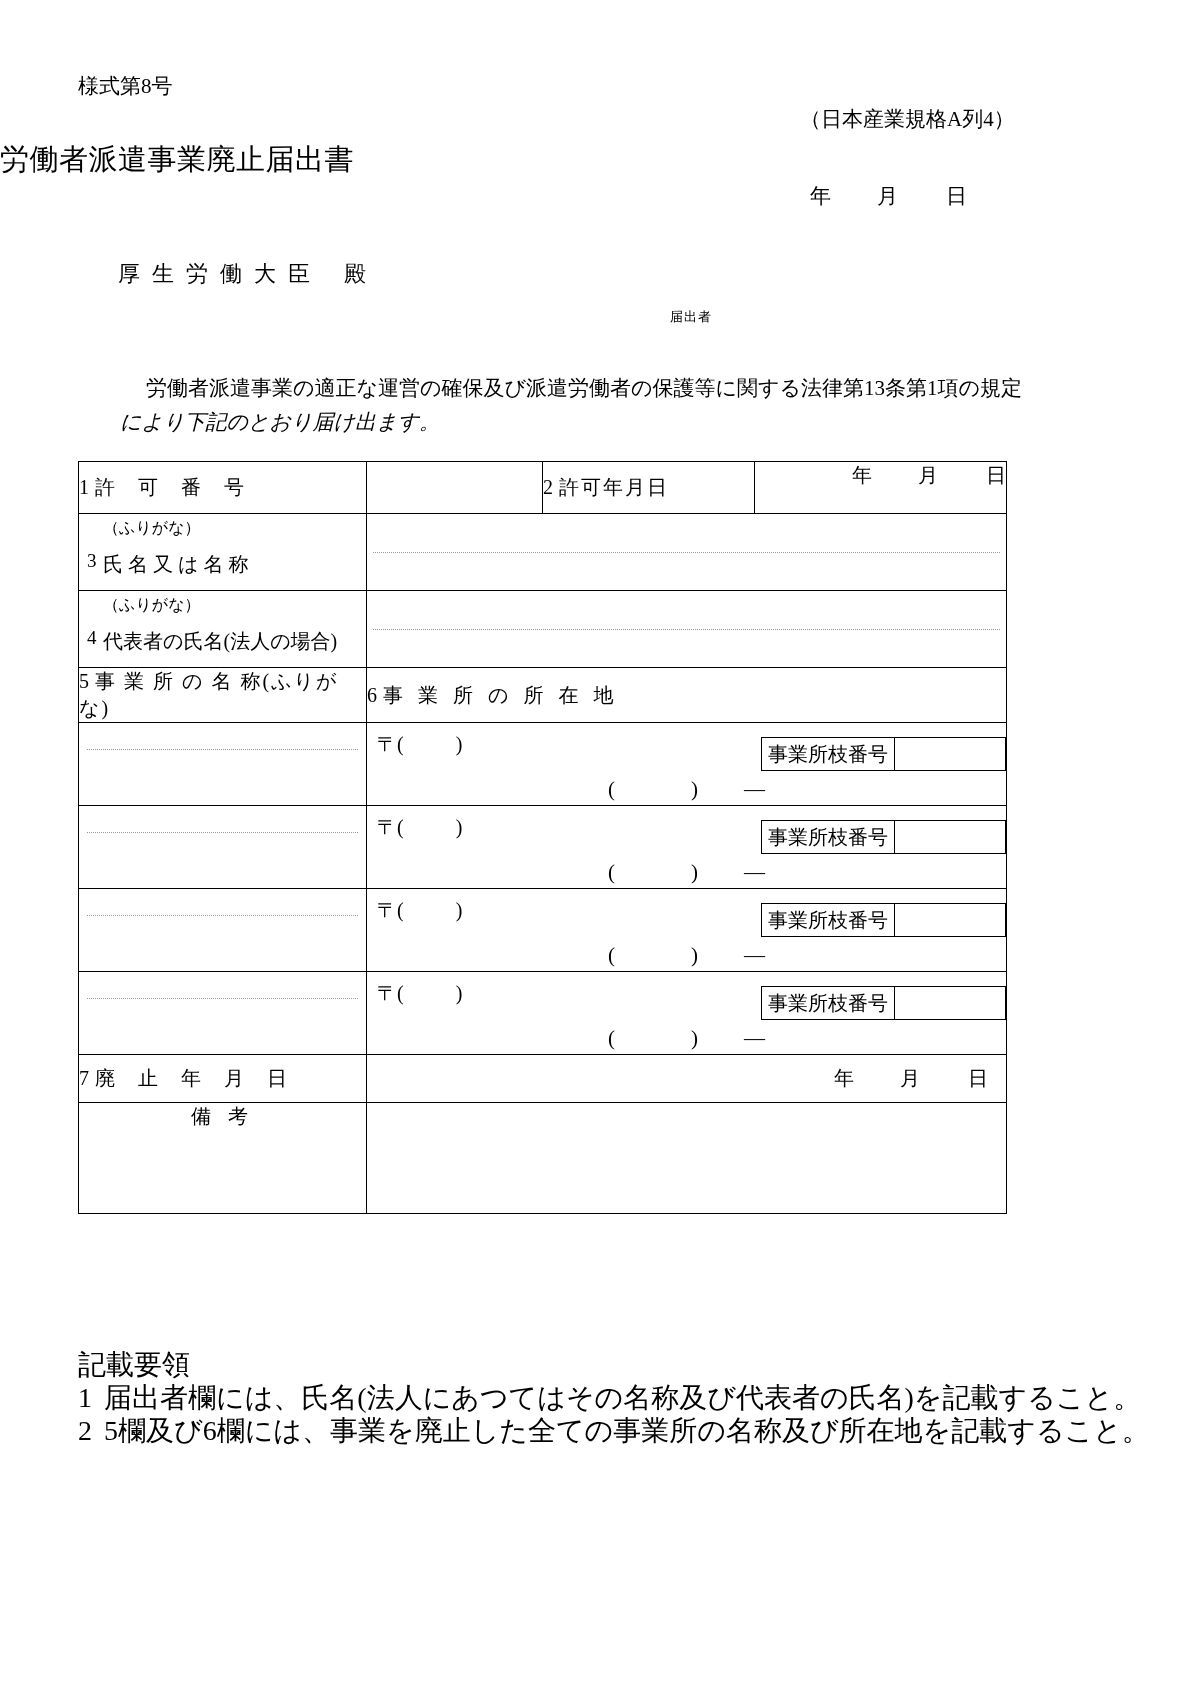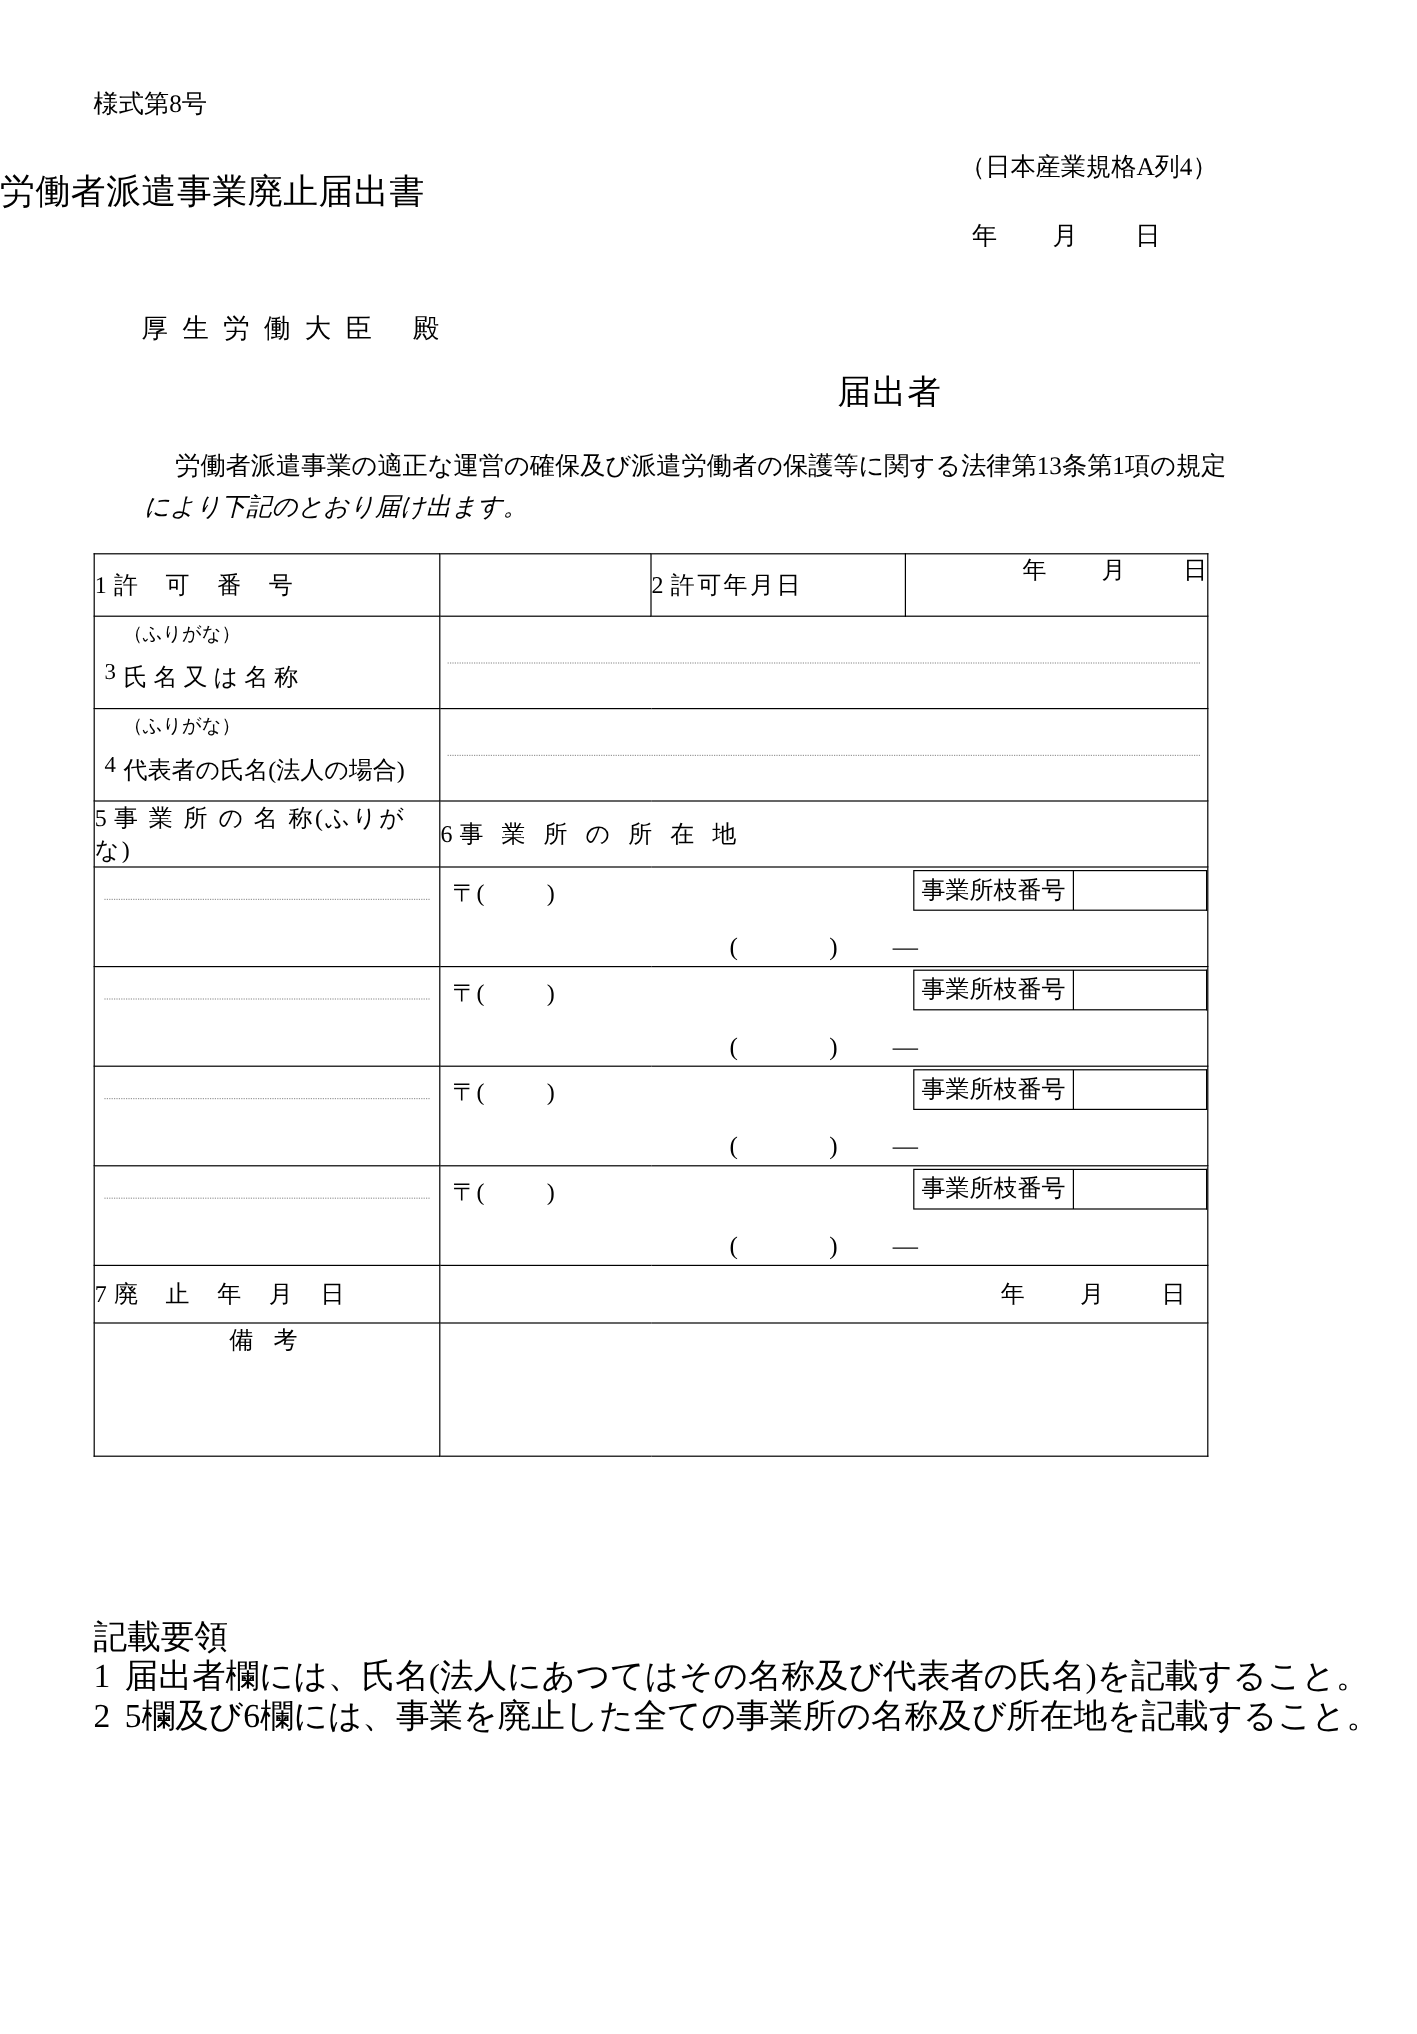--- a/index.html
+++ b/index.html
@@ -31,21 +31,20 @@
     letter-spacing: 0px;
     white-space: nowrap;
   }
   .jis-note {
     position: absolute;
     left: 800px; top: 105px;
     width: 200px;
     text-align: right;
     font-size: 21px;
     white-space: nowrap;
-    margin-top: 20px;
   }
   .doc-title {
     position: absolute;
     left: 0px; top: 140px;
     width: 1060px;
     text-align: left;
     font-size: 29px;
     letter-spacing: 0.5px;
     white-space: nowrap;
   }
@@ -62,22 +61,22 @@
     position: absolute;
     left: 118px; top: 259px;
     font-size: 22px;
     white-space: nowrap;
   }
   .minister-line .mname { letter-spacing: 12px; }
   .minister-line .mdono { margin-left: 22px; }
 
   .submitter {
     position: absolute;
-    left: 698px; top: 308px;
-    font-size: 28px;
+    left: 670px; top: 308px;
+    font-size: 13px;
     letter-spacing: 1px;
     white-space: nowrap;
   }
 
   .legal-para {
     position: absolute;
     left: 120px; top: 371px;
     width: 890px;
     font-size: 21px;
     line-height: 34px;
@@ -162,21 +161,21 @@
     position: relative;
     height: 30px;
   }
   .zip {
     display: inline-block;
   }
   .zip .paren-open { margin-right: 52px; }
   .branch-box {
     position: absolute;
     right: 0px;
-    top: 2px;
+    top: 14px;
     display: flex;
     align-items: stretch;
   }
   .branch-label {
     border: 1px solid #000;
     padding: 3px 6px;
     font-size: 20px;
     white-space: nowrap;
     line-height: 26px;
   }

